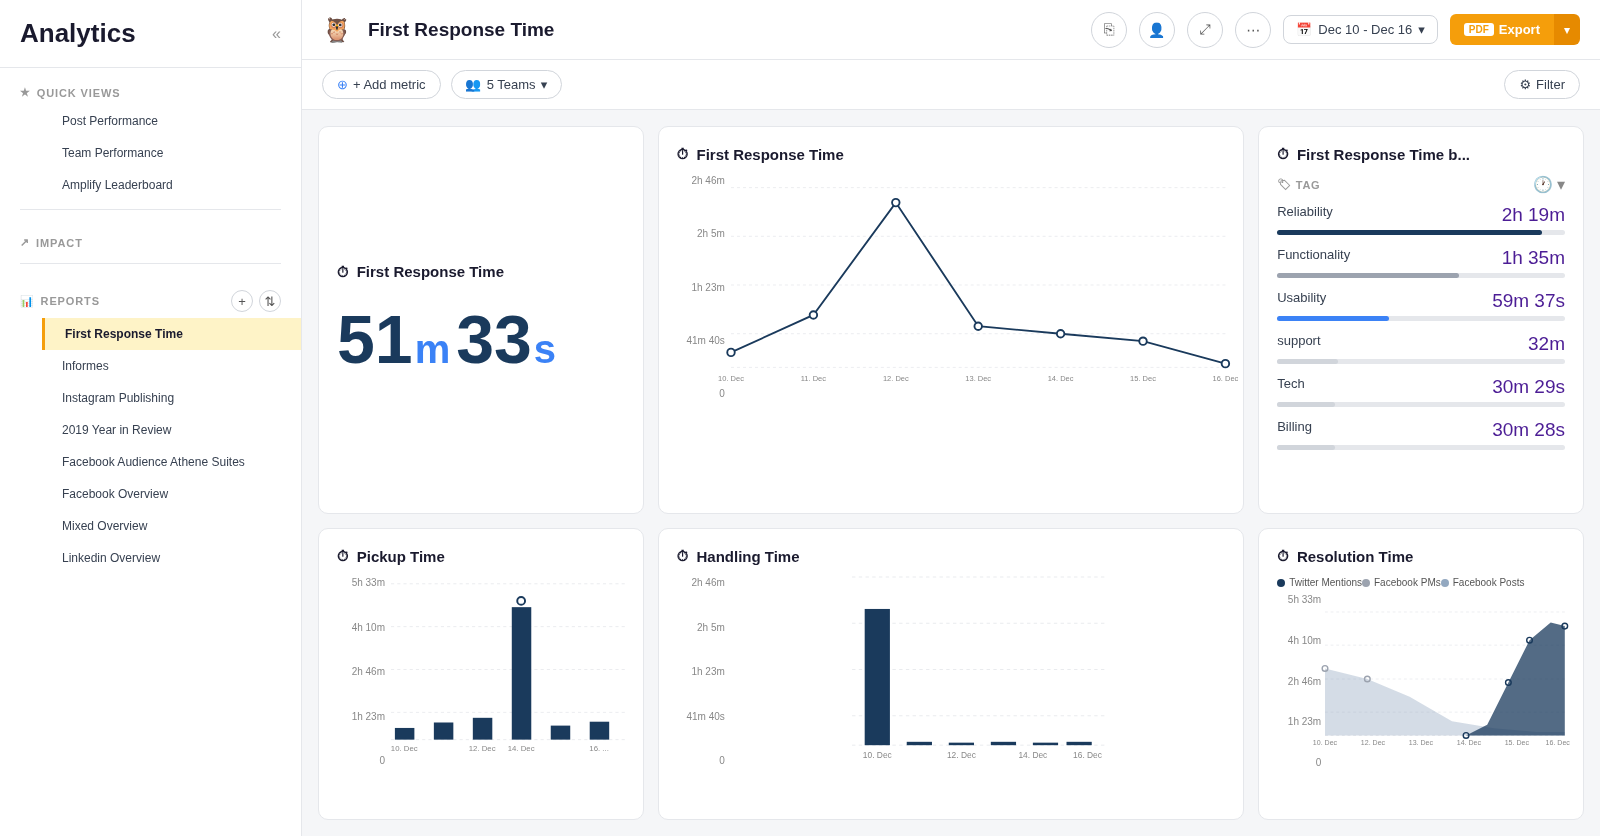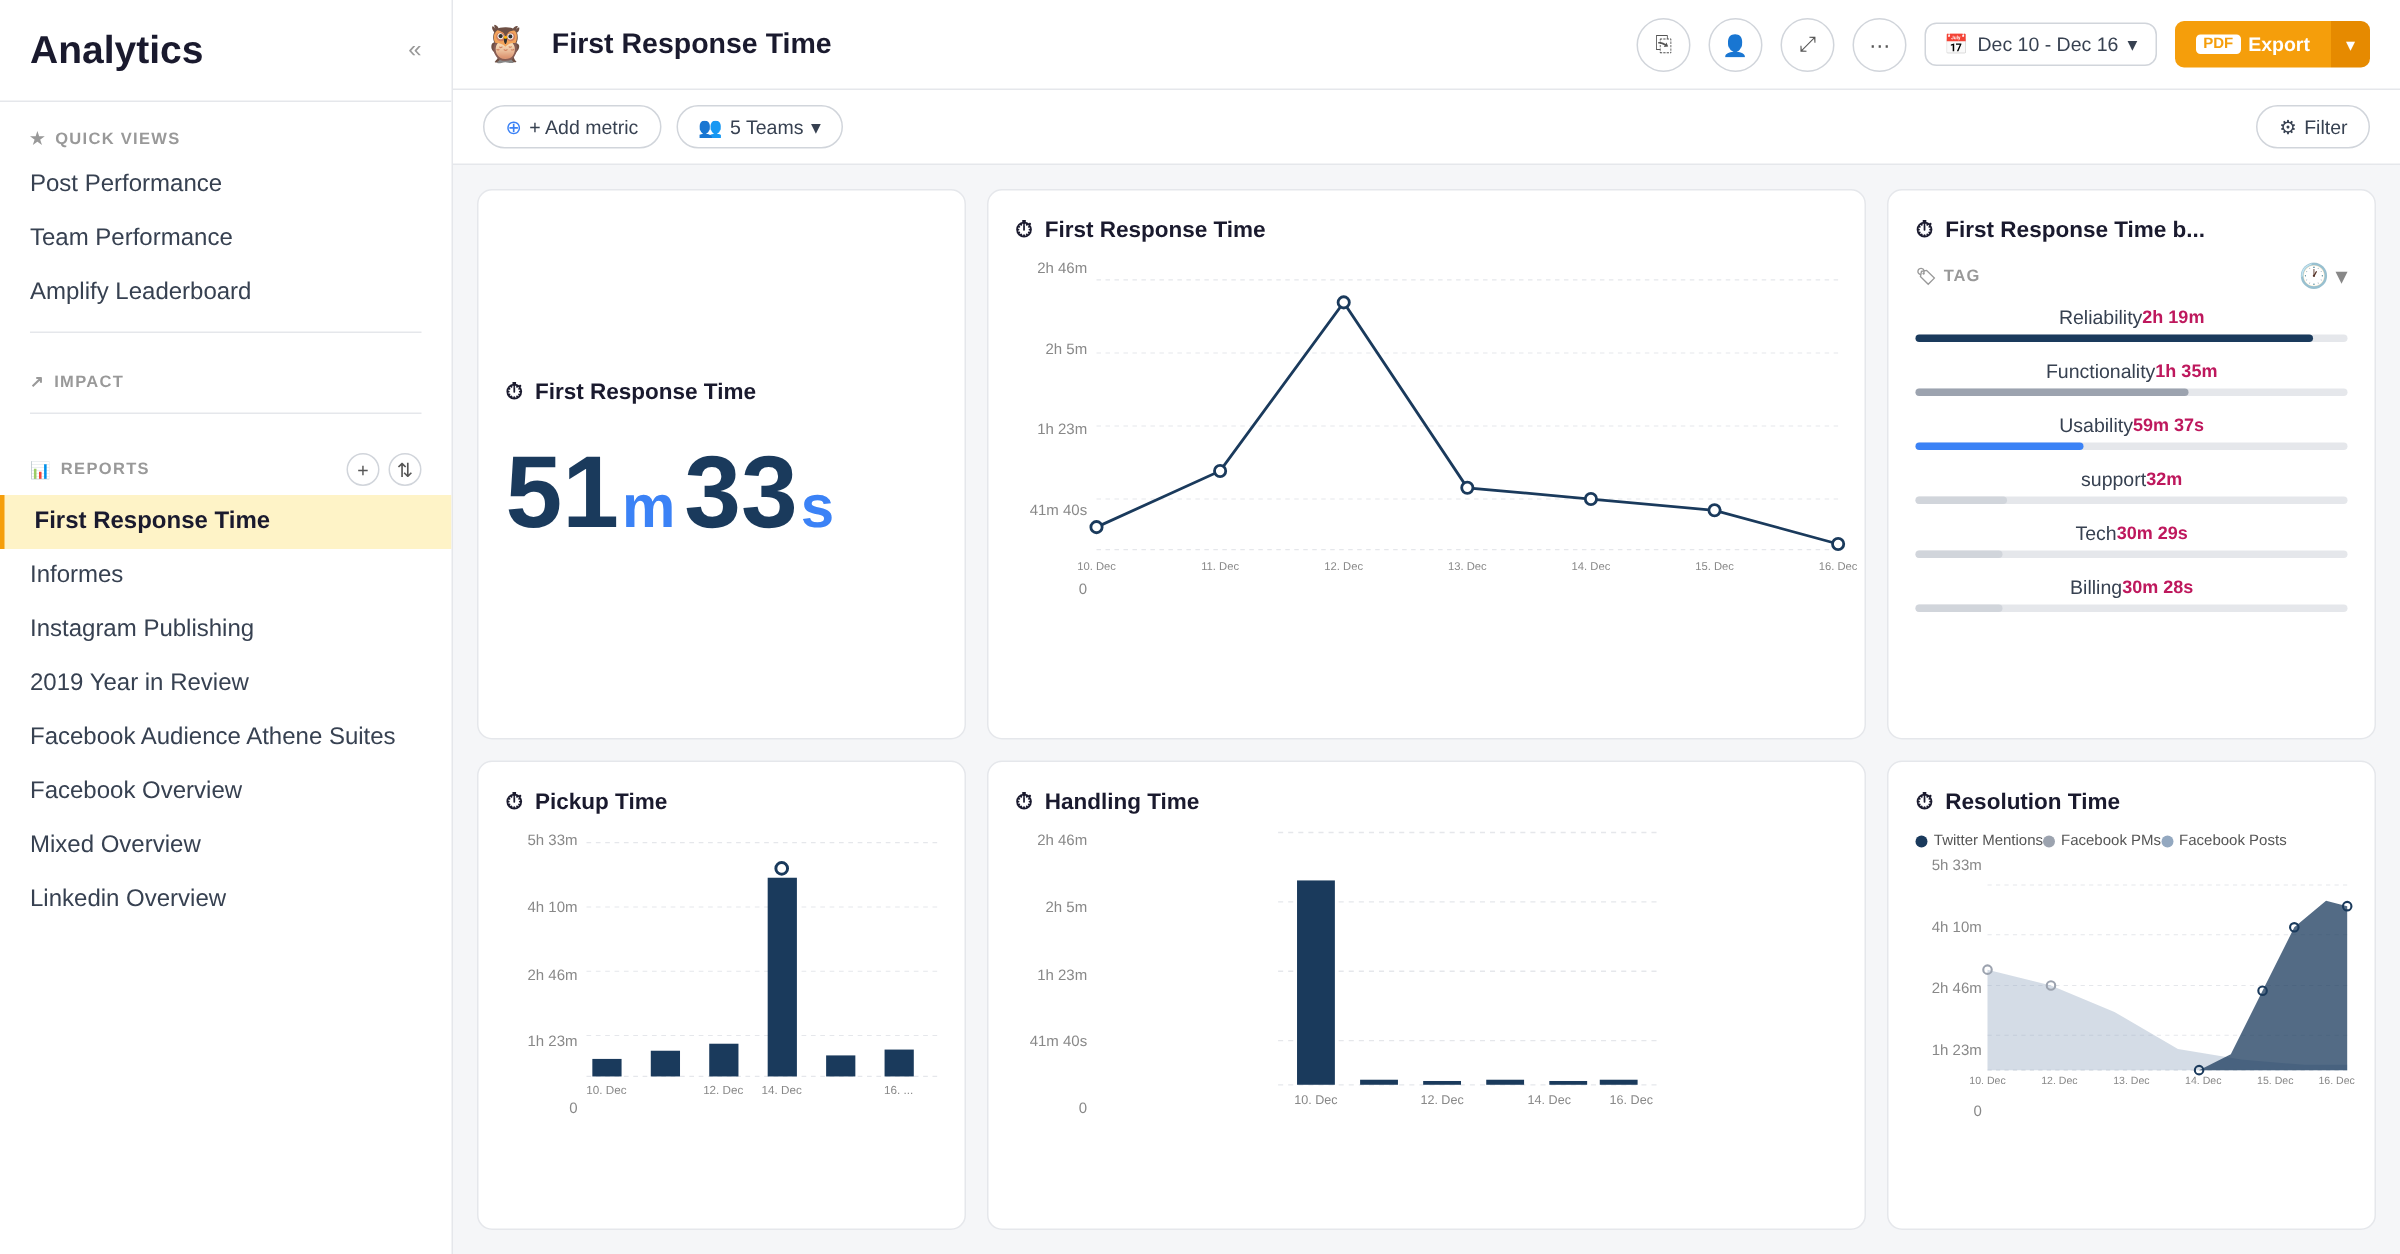--- a/index.html
+++ b/index.html
@@ -38,25 +38,26 @@
       font-weight: 700;
       color: #999;
       letter-spacing: 0.08em;
       padding: 18px 20px 6px;
       display: flex;
       align-items: center;
       gap: 6px;
     }
     .sidebar-item {
       padding: 9px 20px;
-      font-size: 16px;
+      font-size: 12px;
       color: #374151;
       cursor: pointer;
       border-radius: 0;
       transition: background 0.15s;
+      margin-left: 42px;
     }
     .sidebar-item.active {
       background: #fef3c7;
       font-weight: 700;
       color: #1a1a2e;
       border-left: 3px solid #f59e0b;
     }
     .sidebar-divider { height: 1px; background: #e5e7eb; margin: 8px 20px; }
     .sidebar-reports-header {
       display: flex;
@@ -224,23 +225,23 @@
     
     #tag-card .card-header {
       display: flex; align-items: center; justify-content: space-between;
       margin-bottom: 12px;
     }
     #tag-card .tag-label {
       font-size: 11px; font-weight: 700; color: #999; letter-spacing: 0.06em;
       display: flex; align-items: center; gap: 4px;
     }
     .tag-row { margin-bottom: 12px; }
-    .tag-row-header { display: flex; justify-content: center; margin-bottom: 4px; }
+    .tag-row-header { display: flex; justify-content: space-between; margin-bottom: 4px; }
     .tag-name { font-size: 13px; color: #374151; }
-    .tag-value { font-size: 12px; color: #be185d; font-weight: 700; }
+    .tag-value { font-size: 19px; color: #4c1d95; font-weight: 400; }
     .tag-bar-bg { height: 5px; background: #e5e7eb; border-radius: 3px; }
     .tag-bar-fill { height: 100%; border-radius: 3px; }
 
     
     svg { overflow: visible; }
     .axis-label { font-size: 10px; fill: #888; font-family: sans-serif; }
     .grid-line { stroke: #e5e7eb; stroke-dasharray: 4,4; stroke-width: 1; }
     .line-path { fill: none; stroke: #1a3a5c; stroke-width: 2.5; }
     .dot { fill: #fff; stroke: #1a3a5c; stroke-width: 2.5; r: 5; }
     .bar-fill { fill: #1a3a5c; }

